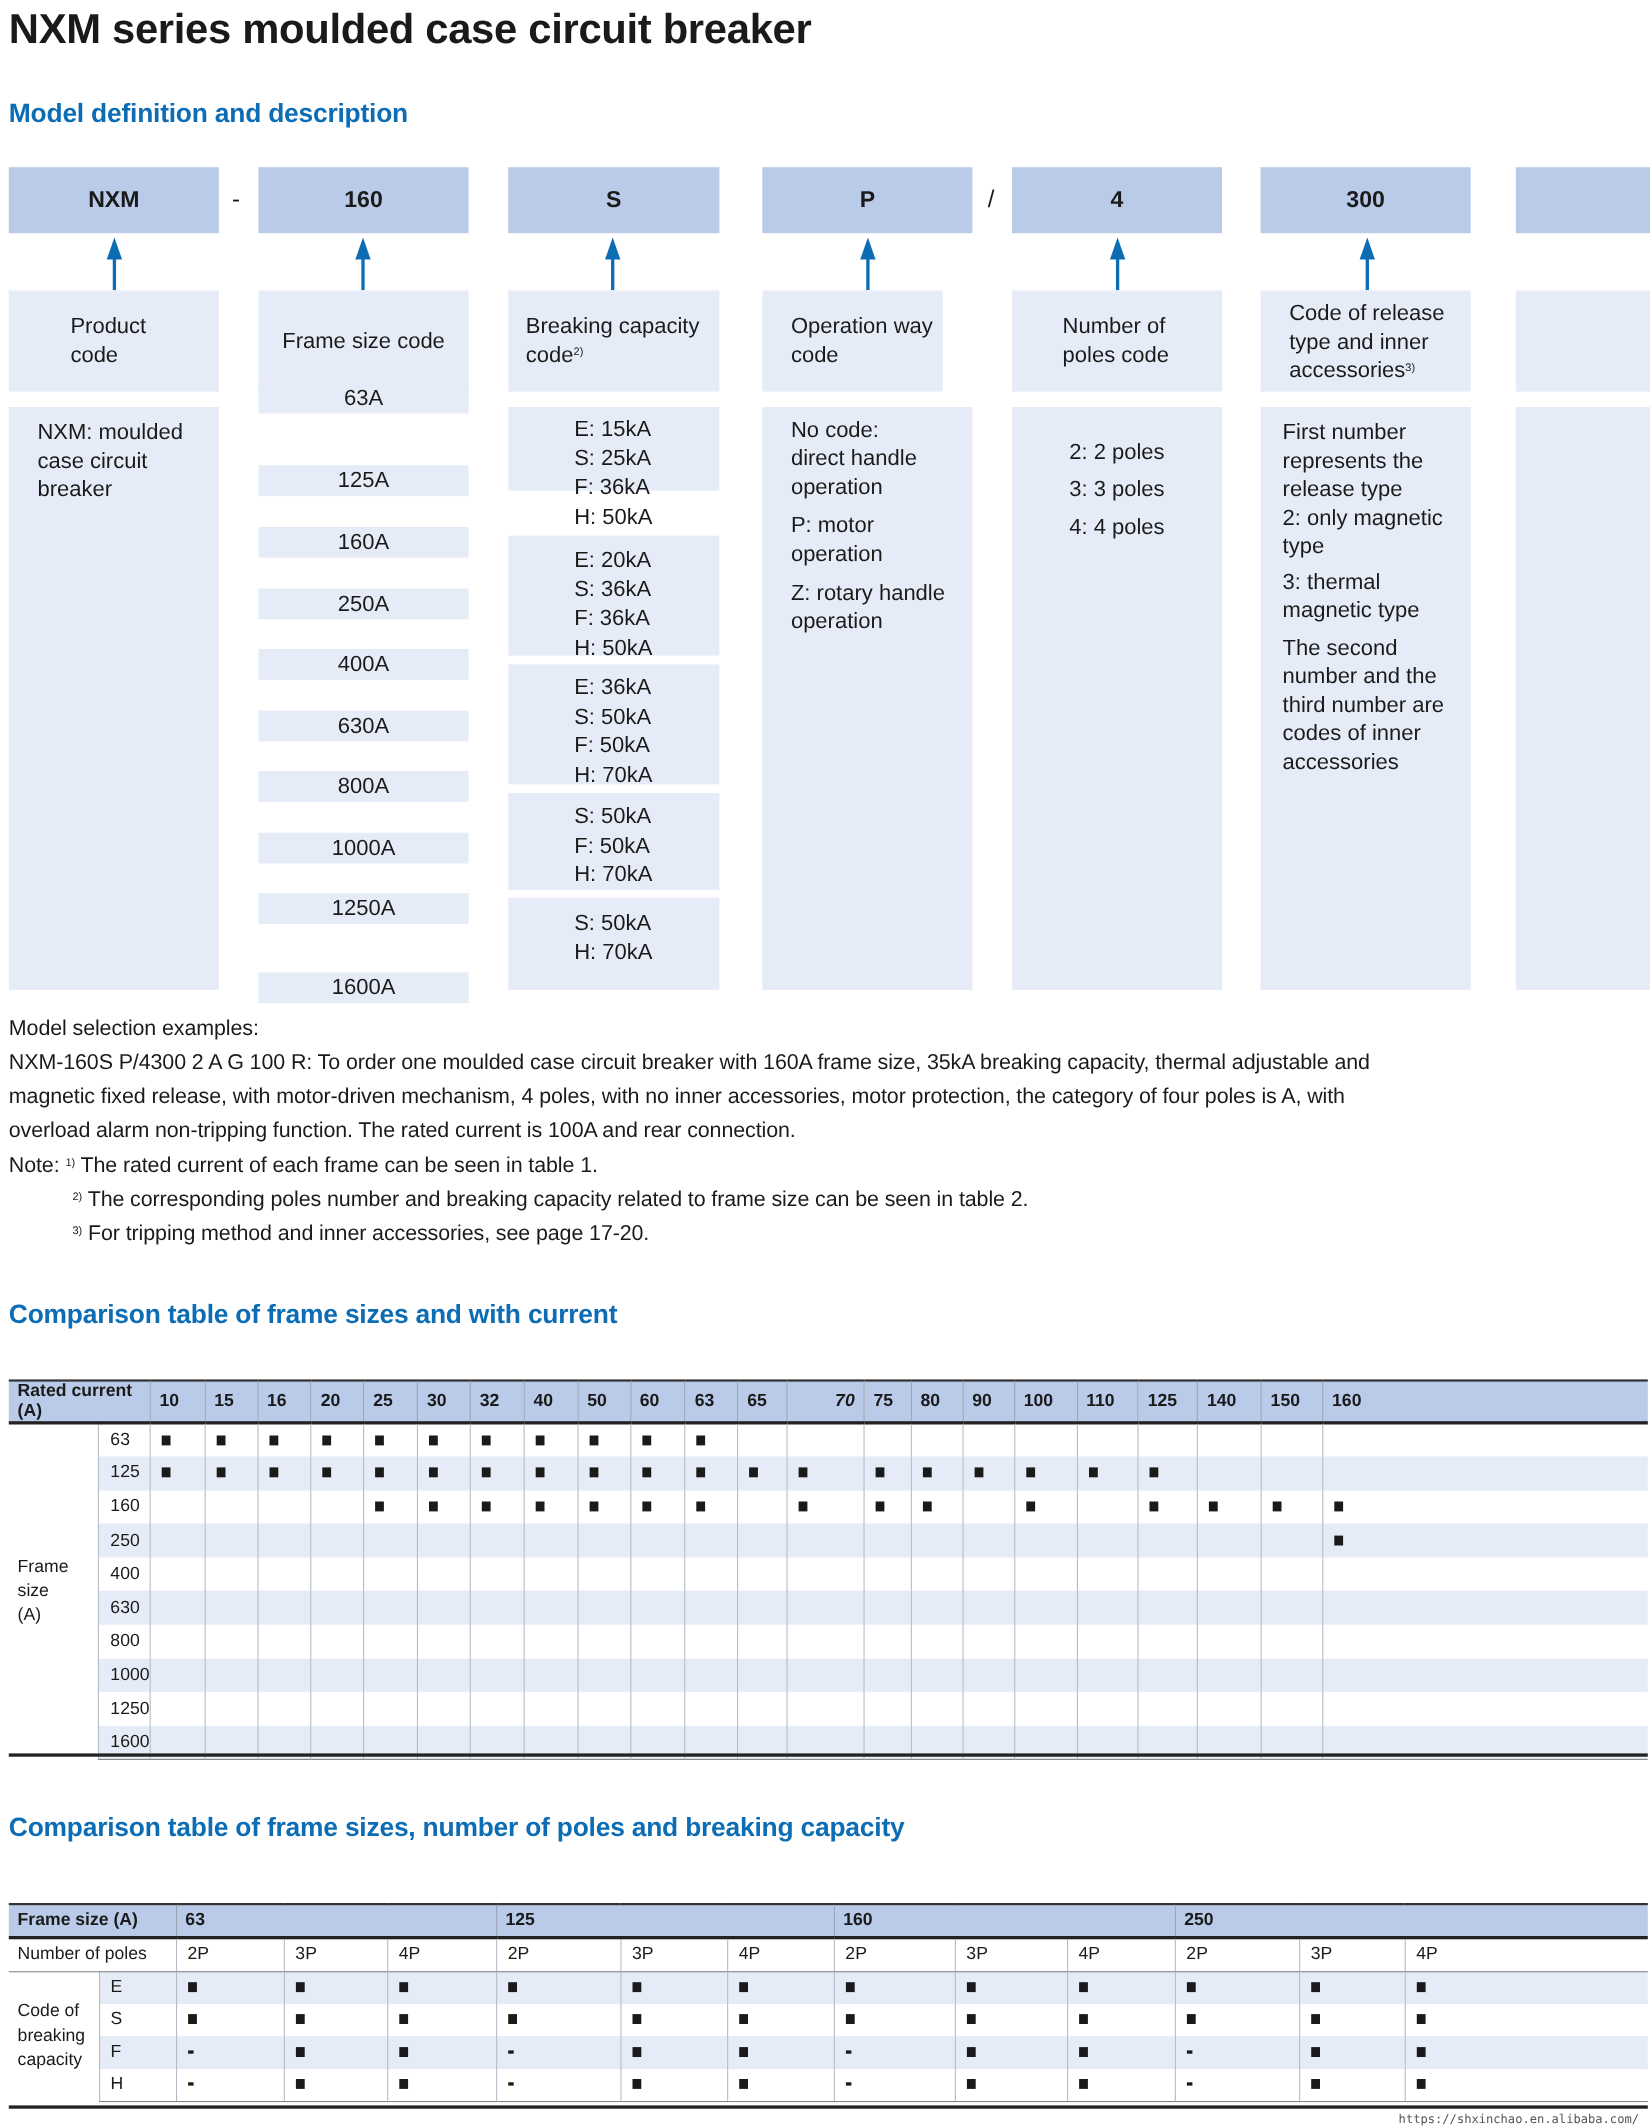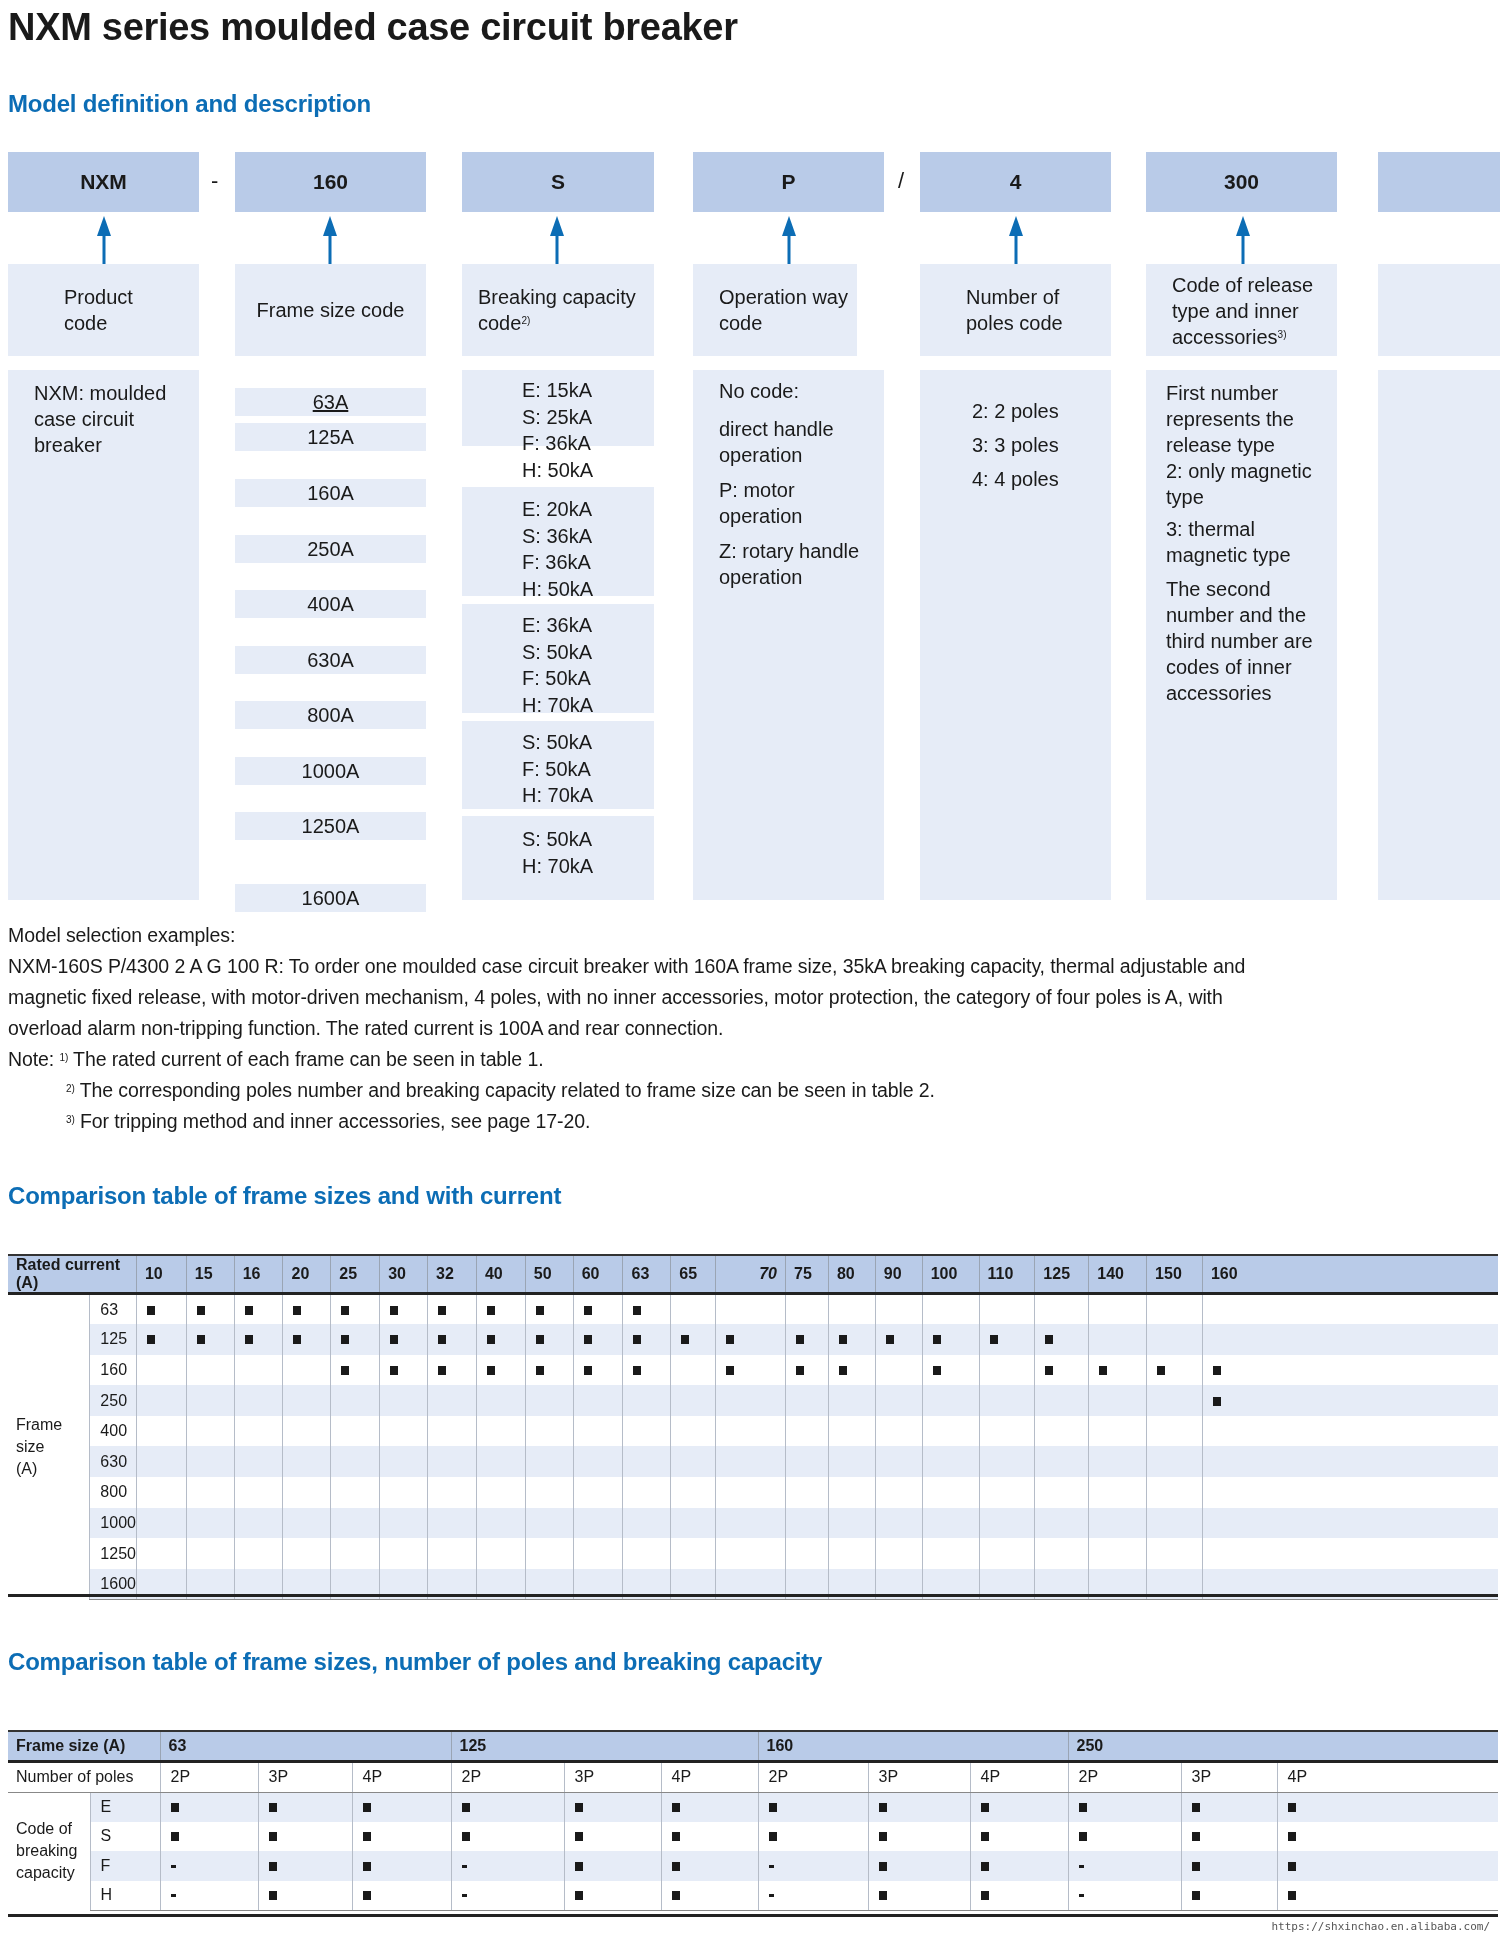--- a/index.html
+++ b/index.html
@@ -124,21 +124,21 @@
   <div><span>accessories</span><sup>3)</sup></div>
 </div>
 <div class="labelbox" style="left:1378px;width:122px;"></div>
 
 <div class="descbox" style="left:8px;width:191px;padding:10px 0 0 26px;">
   <div>NXM: moulded</div>
   <div>case circuit</div>
   <div>breaker</div>
 </div>
 
-<div class="framebox" style="top:388px;text-decoration:underline;">63A</div>
+<div class="framebox" style="top:348px;">63A</div>
 <div class="framebox" style="top:423px;">125A</div>
 <div class="framebox" style="top:479px;">160A</div>
 <div class="framebox" style="top:535px;">250A</div>
 <div class="framebox" style="top:590px;">400A</div>
 <div class="framebox" style="top:646px;">630A</div>
 <div class="framebox" style="top:701px;">800A</div>
 <div class="framebox" style="top:757px;">1000A</div>
 <div class="framebox" style="top:812px;">1250A</div>
 <div class="framebox" style="top:884px;">1600A</div>
 
@@ -164,21 +164,21 @@
   <div>S: 50kA</div>
   <div>F: 50kA</div>
   <div>H: 70kA</div>
 </div>
 <div class="bcbox" style="top:816px;height:84px;padding-top:10px;">
   <div>S: 50kA</div>
   <div>H: 70kA</div>
 </div>
 
 <div class="descbox" style="left:693px;width:191px;padding:8px 0 0 26px;">
-  <div style="margin-bottom:12px;">No code:</div>
+  <div style="margin-bottom:0;">No code:</div>
   <div>direct handle</div>
   <div style="margin-bottom:9px;">operation</div>
   <div>P: motor</div>
   <div style="margin-bottom:9px;">operation</div>
   <div>Z: rotary handle</div>
   <div>operation</div>
 </div>
 
 <div class="descbox" style="left:920px;width:191px;padding:24px 0 0 52px;line-height:34px;">
   <div>2: 2 poles</div>

